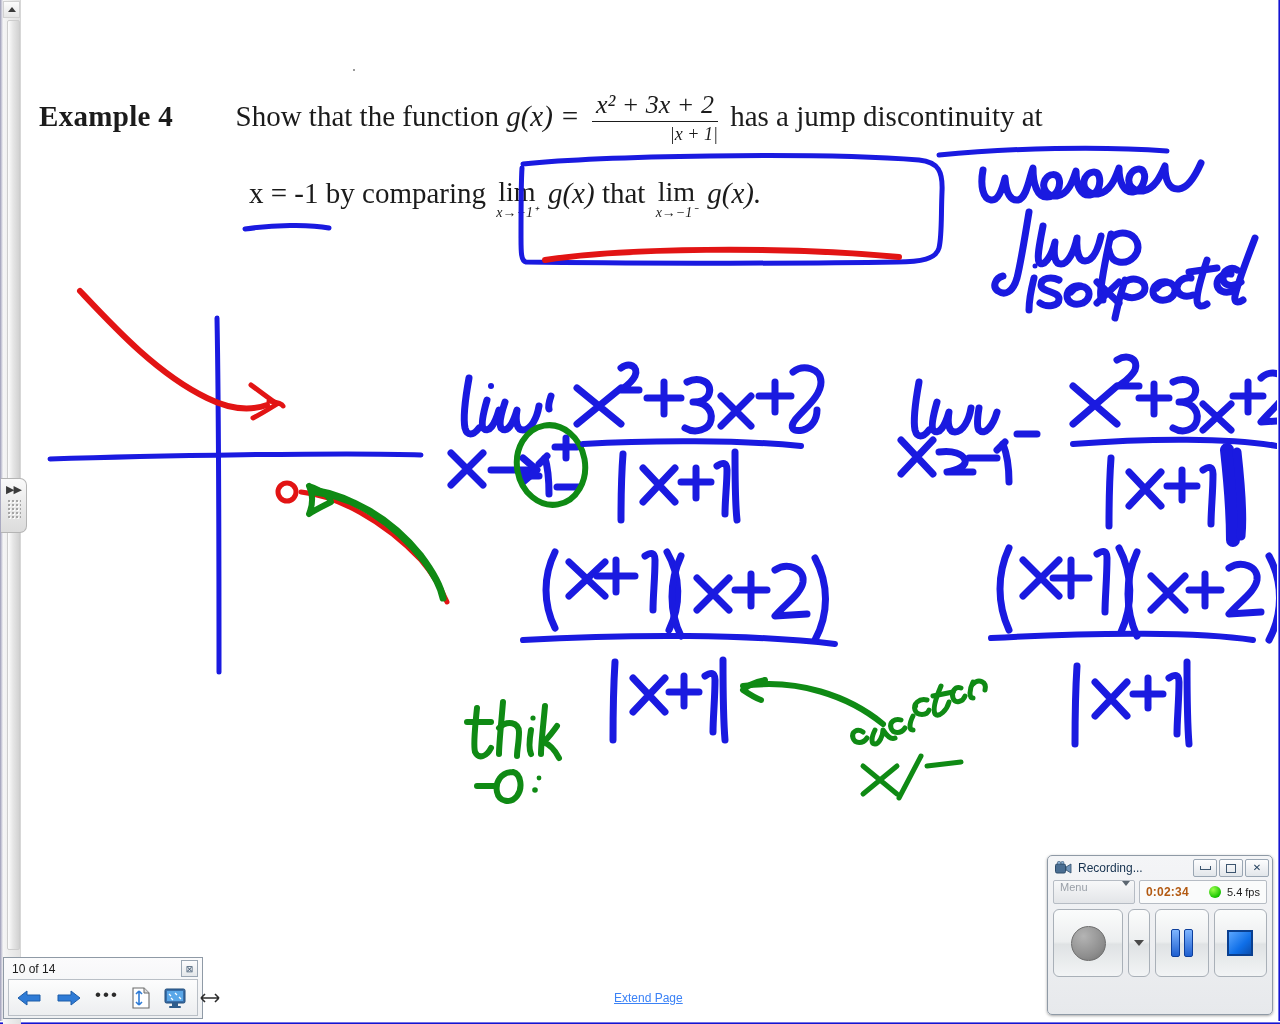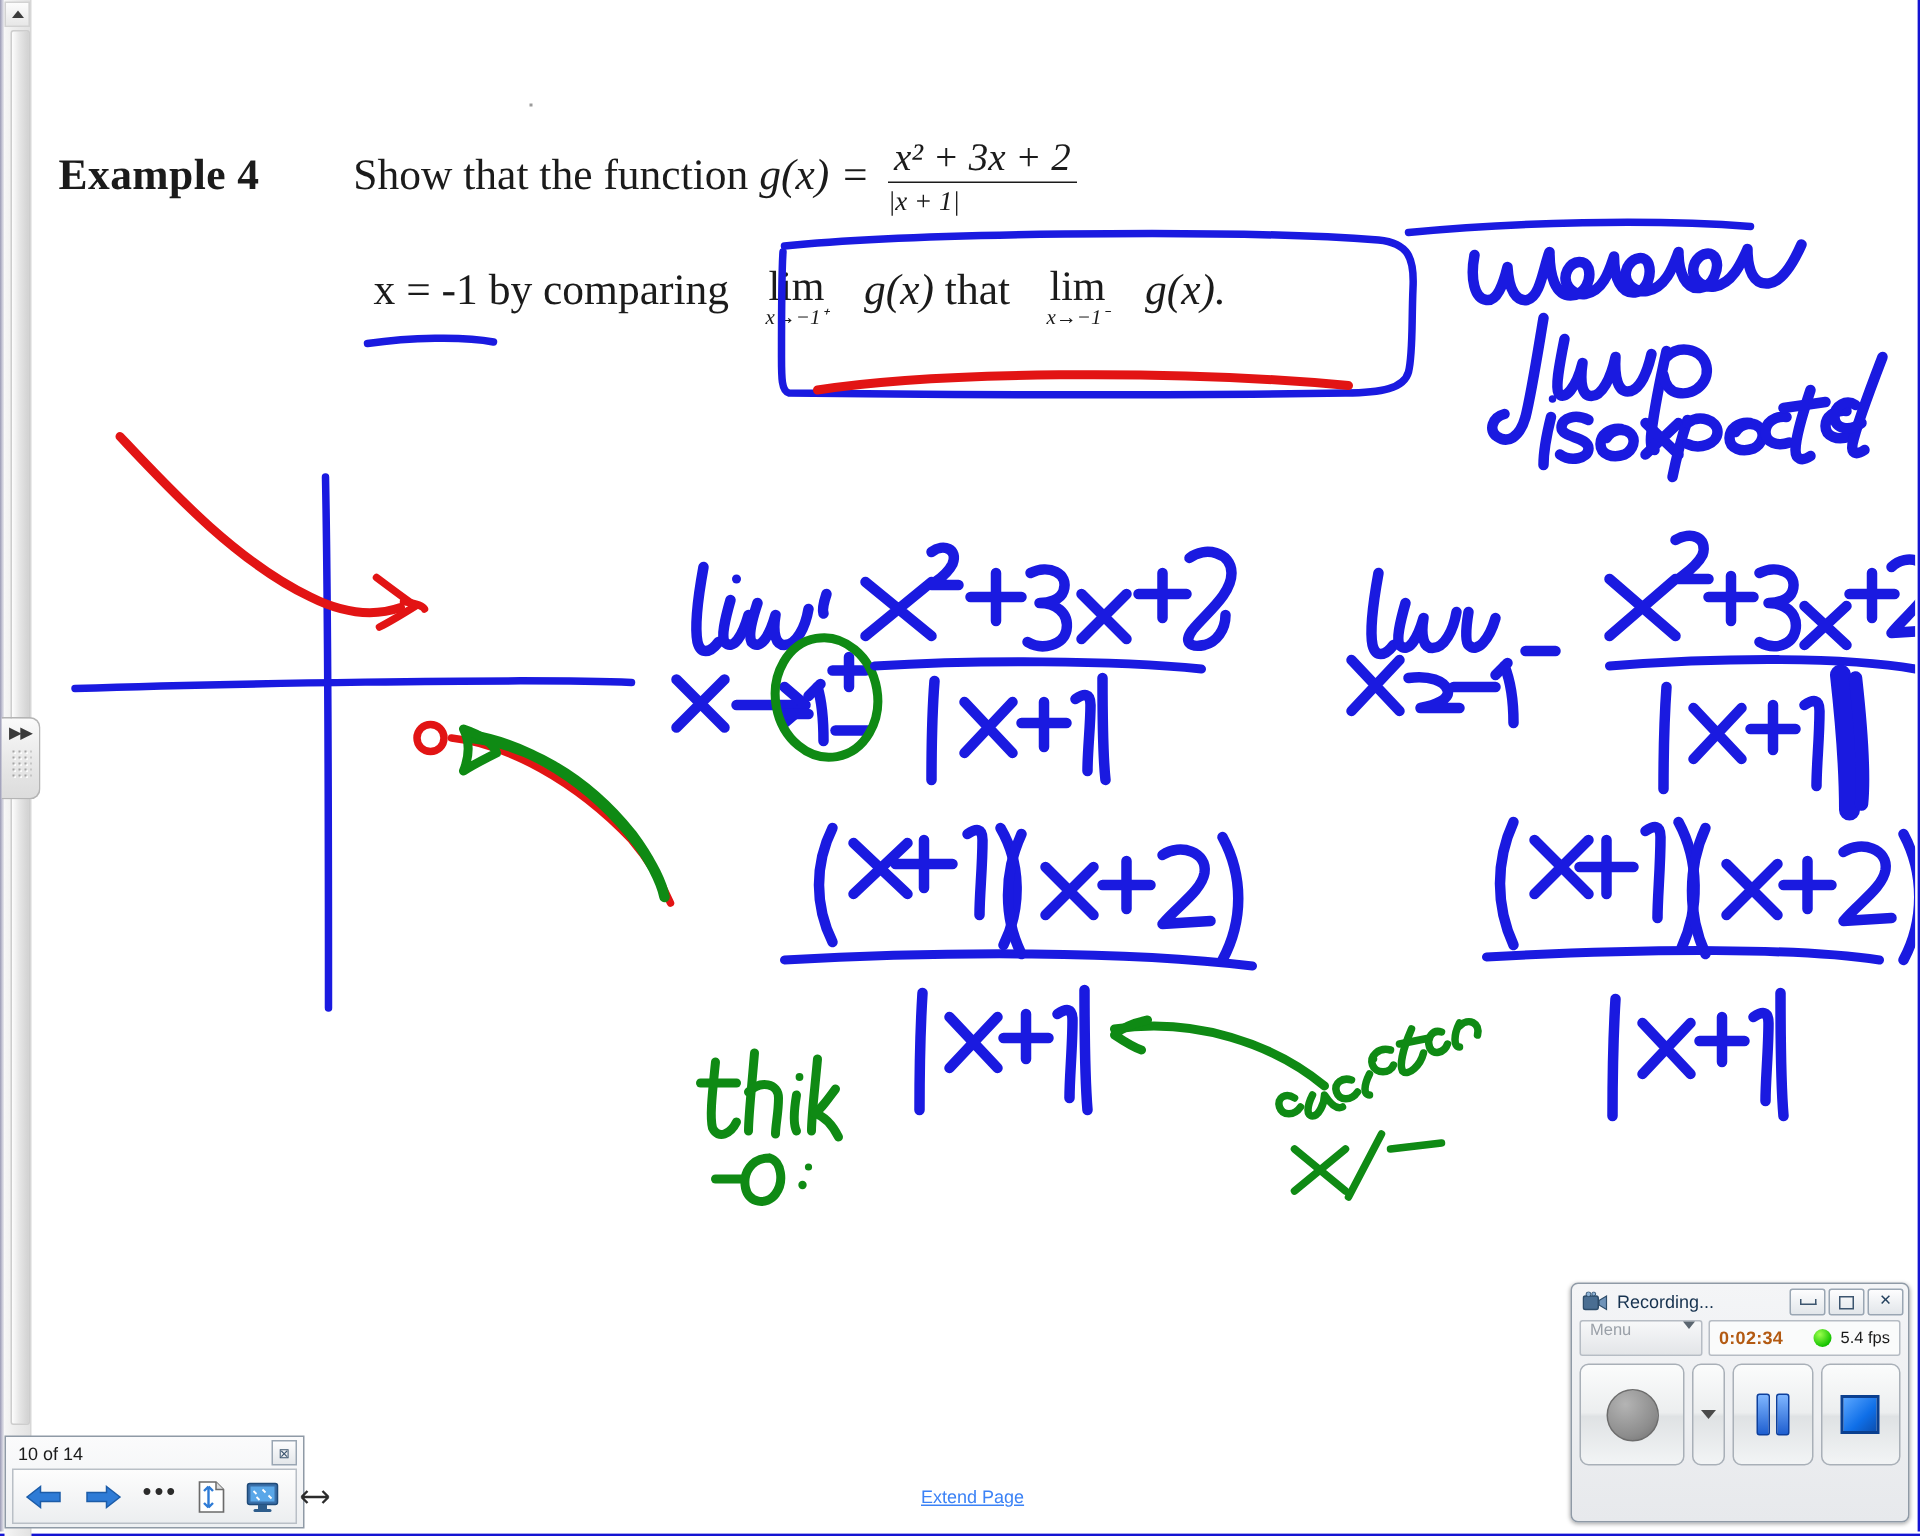--- a/index.html
+++ b/index.html
@@ -118,42 +118,42 @@
     white-space: nowrap;
   }
   .line1 { left: 18px; top: 92px; font-size: 29px; }
   .line2 { left: 228px; top: 176px; font-size: 29px; }
   .ex-label { font-weight: bold; letter-spacing: .3px; }
   .it { font-style: italic; }
 
   .frac {
     display: inline-block;
     vertical-align: middle;
-    text-align: left;
+    text-align: right;
     margin: 0 5px;
     position: relative;
     top: -2px;
   }
   .frac .num {
     display: block;
     font-size: 26px;
     padding: 0 4px 1px 4px;
     border-bottom: 1.6px solid #1b1b1b;
   }
   .frac .den {
     display: block;
     font-size: 18px;
     padding-top: 2px;
   }
 
   .limblk {
     display: inline-block;
     text-align: center;
     vertical-align: middle;
-    margin: 0 17px;
+    margin: 0 3px;
     position: relative;
     top: 3px;
   }
   .limblk .lw { display:block; font-size: 28px; line-height: .95; }
   .limblk .sub { display:block; font-size: 14px; line-height: 1; font-style: italic; }
 
   
   .rec-window {
     position: absolute;
     left: 1047px; top: 855px;
@@ -331,20 +331,21 @@
 
     <div class="printed line1">
       <span class="ex-label">Example 4</span>
       <span style="display:inline-block;width:48px"></span>
       <span>Show that the function</span>
       <span class="it">g(x) =</span>
       <span class="frac">
         <span class="num it">x² + 3x + 2</span>
         <span class="den it">|x + 1|</span>
       </span>
+      <span>has a jump discontinuity at</span>
     </div>
 
     <div class="printed line2">
       <span>x = -1 by comparing</span>
       <span class="limblk">
         <span class="lw">lim</span>
         <span class="sub">x→−1⁺</span>
       </span>
       <span class="it">g(x)</span>
       <span>that</span>

